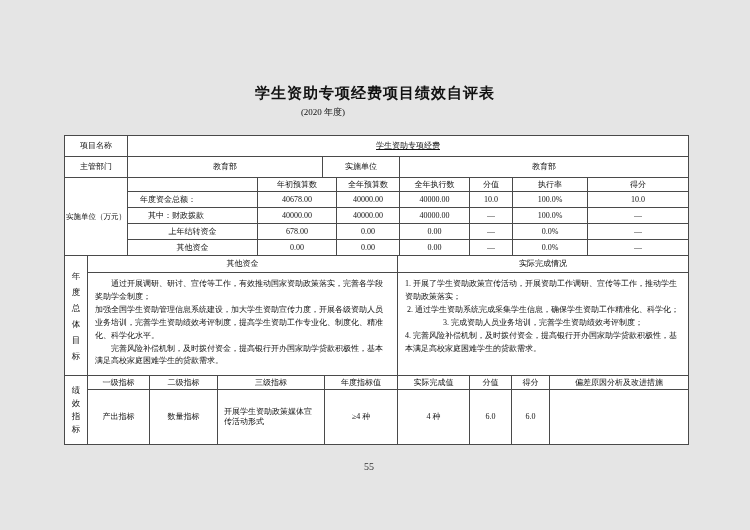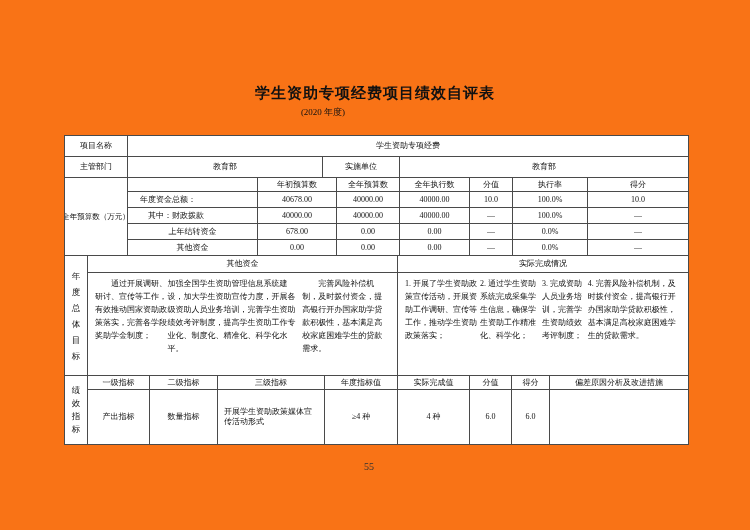--- a/index.html
+++ b/index.html
@@ -1,17 +1,17 @@
 <!DOCTYPE html>
 <html><head>
 <meta charset="utf-8">
 <style>
   html,body { margin:0; padding:0; background:#ffffff; }
   .page {
-    position:relative; width:750px; height:530px; background:#f97316;
+    position:relative; width:750px; height:530px; background:#e5e5e5;
     font-family:"Liberation Serif","DejaVu Serif",serif; color:#111111;
     overflow:hidden;
   }
   .title {
     position:absolute; top:84px; left:0; width:750px; text-align:center;
     font-size:15px; font-weight:bold; letter-spacing:1px;
   }
   .subtitle {
     position:absolute; top:106px; left:0; width:646px; text-align:center;
     font-size:9px;
@@ -27,30 +27,30 @@
   .sec-c { grid-template-columns:23px 310px 290px; grid-template-rows:17px 103px; }
   .sec-d { grid-template-columns:23px 62px 68px 107px 73px 72px 42px 38px 138px;
            grid-template-rows:14px 54px; }
   .cell {
     box-sizing:border-box; border-right:1px solid #4a4a4a; border-bottom:1px solid #4a4a4a;
     display:flex; align-items:center; justify-content:center;
     font-size:8px; line-height:10px; overflow:hidden; text-align:center;
   }
   .nr { border-right:none; }
   .nb { border-bottom:none; }
-  .colspan-a { grid-column:2 / 5; }
+  .colspan-a { grid-column:2 / 5;text-decoration:underline; }
   .rowspan-b { grid-row:1 / 6; grid-column:1; }
   .rowspan-2 { grid-row:1 / 3; grid-column:1; }
   .vlabel { white-space:pre-line; line-height:16px; font-size:8.5px; letter-spacing:0; }
   .vlabel-d { line-height:13px; }
   .tight { font-size:7.5px; white-space:nowrap; }
   .left-lab1 { justify-content:flex-start; text-align:left; padding-left:12px; }
   .left-lab2 { justify-content:flex-start; text-align:left; padding-left:20px; }
   .goal-cell {
-    flex-direction:row; align-items:flex-start; justify-content:flex-start;
+    flex-direction:column; align-items:center; justify-content:flex-start;
     text-align:left; padding:5px 7px 0 7px;
   }
   .goal-cell p { margin:0; font-size:8px; line-height:12.9px; }
   .goal-cell p.indent { text-indent:2em; }
   .ind-l3 { padding:0 6px; text-align:left; justify-content:flex-start; }
   .page-num {
     position:absolute; top:461px; left:0; width:738px; text-align:center;
     font-size:10px; color:#333333;
   }
 </style>
@@ -67,21 +67,21 @@
     <div class="sec sec-a">
       <div class="cell">项目名称</div>
       <div class="cell colspan-a nr">学生资助专项经费</div>
       <div class="cell">主管部门</div>
       <div class="cell">教育部</div>
       <div class="cell">实施单位</div>
       <div class="cell nr">教育部</div>
     </div>
 
     <div class="sec sec-b">
-      <div class="cell rowspan-b tight">全年预算数（万元）</div>
+      <div class="cell rowspan-b tight">实施单位（万元）</div>
 
       <div class="cell"></div>
       <div class="cell">年初预算数</div>
       <div class="cell">全年预算数</div>
       <div class="cell">全年执行数</div>
       <div class="cell">分值</div>
       <div class="cell">执行率</div>
       <div class="cell nr">得分</div>
 
       <div class="cell left-lab1">年度资金总额：</div>

